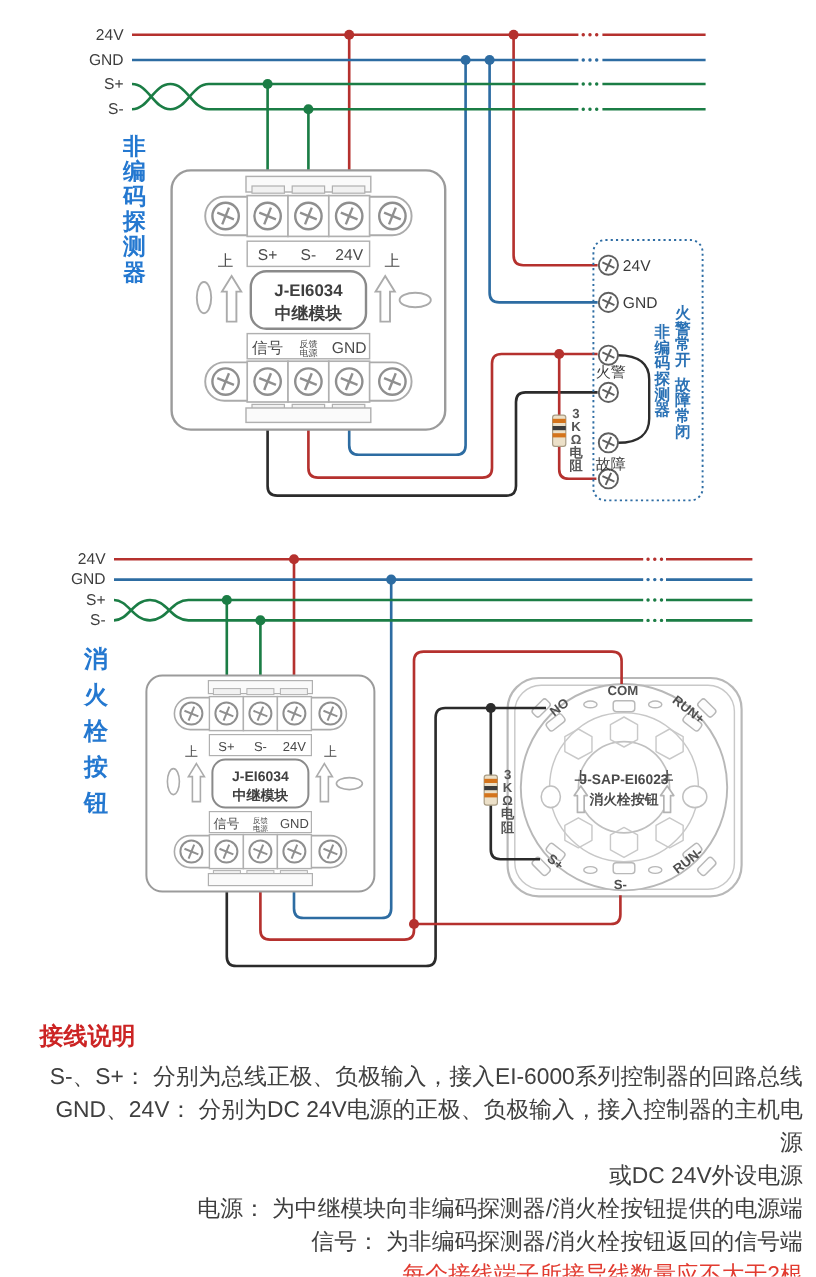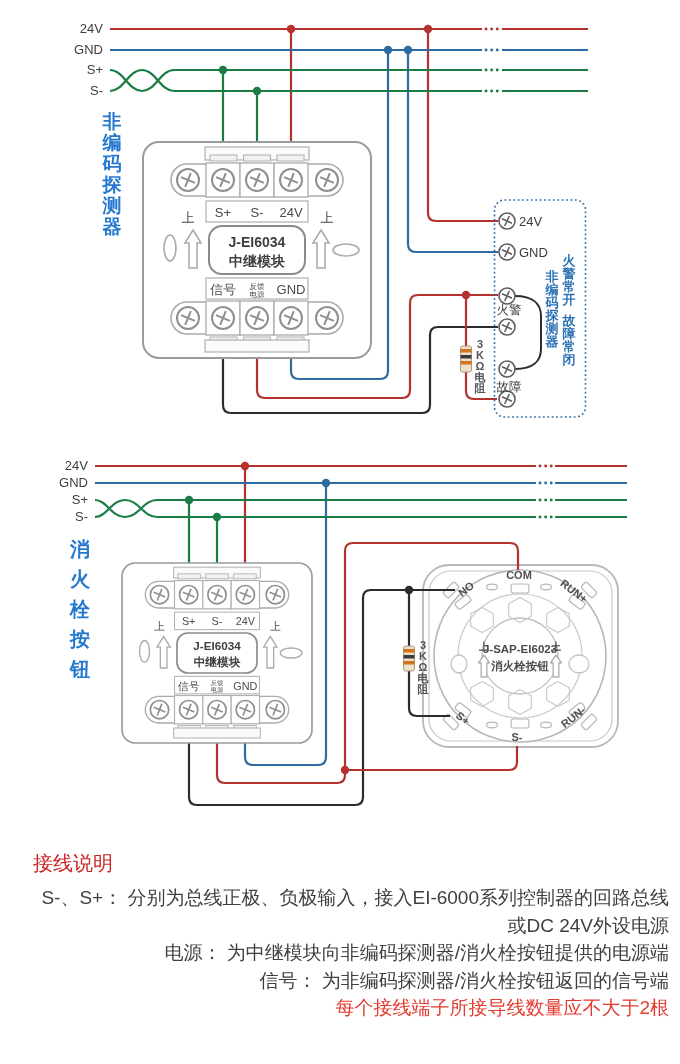--- a/index.html
+++ b/index.html
@@ -1,21 +1,21 @@
 <!DOCTYPE html>
 <html><head>
 <meta charset="utf-8">
 <style>
   html,body{margin:0;padding:0;background:#fff;}
   .page{position:relative;width:680px;height:1064px;background:#fff;overflow:hidden;
         font-family:"Liberation Sans","DejaVu Sans",sans-serif;}
   svg{display:block;}
   svg text{font-family:"Liberation Sans","DejaVu Sans",sans-serif;}
   .notes{position:absolute;left:33px;top:850px;width:636px;color:#3f3f3f;}
-  .notes h2{margin:0 0 7px 0;font-size:20px;font-weight:normal;color:#cc2424;}
+  .notes h2{margin:0 0 7px 0;font-size:20px;font-weight:bold;color:#cc2424;}
   .notes p{margin:0;font-size:19px;line-height:27.5px;text-align:right;}
   .notes .warn{color:#e23b30;}
 </style>
 </head>
 <body>
 
 <div class="page">
 <svg width="680" height="845" viewBox="0 0 680 845">
   <defs>
     <g id="screw-lg">
@@ -267,18 +267,19 @@
   </g>
   <text class="vsplit" x="112" y="128" font-size="19" font-weight="bold" fill="#2478d0" text-anchor="middle"><tspan x="112" dy="0">非</tspan><tspan x="112" dy="21">编</tspan><tspan x="112" dy="21">码</tspan><tspan x="112" dy="21">探</tspan><tspan x="112" dy="21">测</tspan><tspan x="112" dy="21">器</tspan></text>
   <text class="vsplit" x="80" y="556" font-size="20" font-weight="bold" fill="#2478d0" text-anchor="middle"><tspan x="80" dy="0">消</tspan><tspan x="80" dy="30">火</tspan><tspan x="80" dy="30">栓</tspan><tspan x="80" dy="30">按</tspan><tspan x="80" dy="30">钮</tspan></text>
   <text class="vsplit" x="480" y="348" font-size="11" font-weight="bold" fill="#555" text-anchor="middle"><tspan x="480" dy="0">3</tspan><tspan x="480" dy="11">K</tspan><tspan x="480" dy="11">Ω</tspan><tspan x="480" dy="11">电</tspan><tspan x="480" dy="11">阻</tspan></text>
   <text class="vsplit" x="423" y="649" font-size="11" font-weight="bold" fill="#555" text-anchor="middle"><tspan x="423" dy="0">3</tspan><tspan x="423" dy="11">K</tspan><tspan x="423" dy="11">Ω</tspan><tspan x="423" dy="11">电</tspan><tspan x="423" dy="11">阻</tspan></text>
 </svg>
 
   <div class="notes">
     <h2>接线说明</h2>
     <p>S-、S+： 分别为总线正极、负极输入，接入EI-6000系列控制器的回路总线</p>
+    <p>GND、24V： 分别为DC 24V电源的正极、负极输入，接入控制器的主机电源</p>
     <p>或DC 24V外设电源</p>
     <p>电源： 为中继模块向非编码探测器/消火栓按钮提供的电源端</p>
     <p>信号： 为非编码探测器/消火栓按钮返回的信号端</p>
     <p class="warn">每个接线端子所接导线数量应不大于2根</p>
   </div>
 </div>
 
 </body></html>

